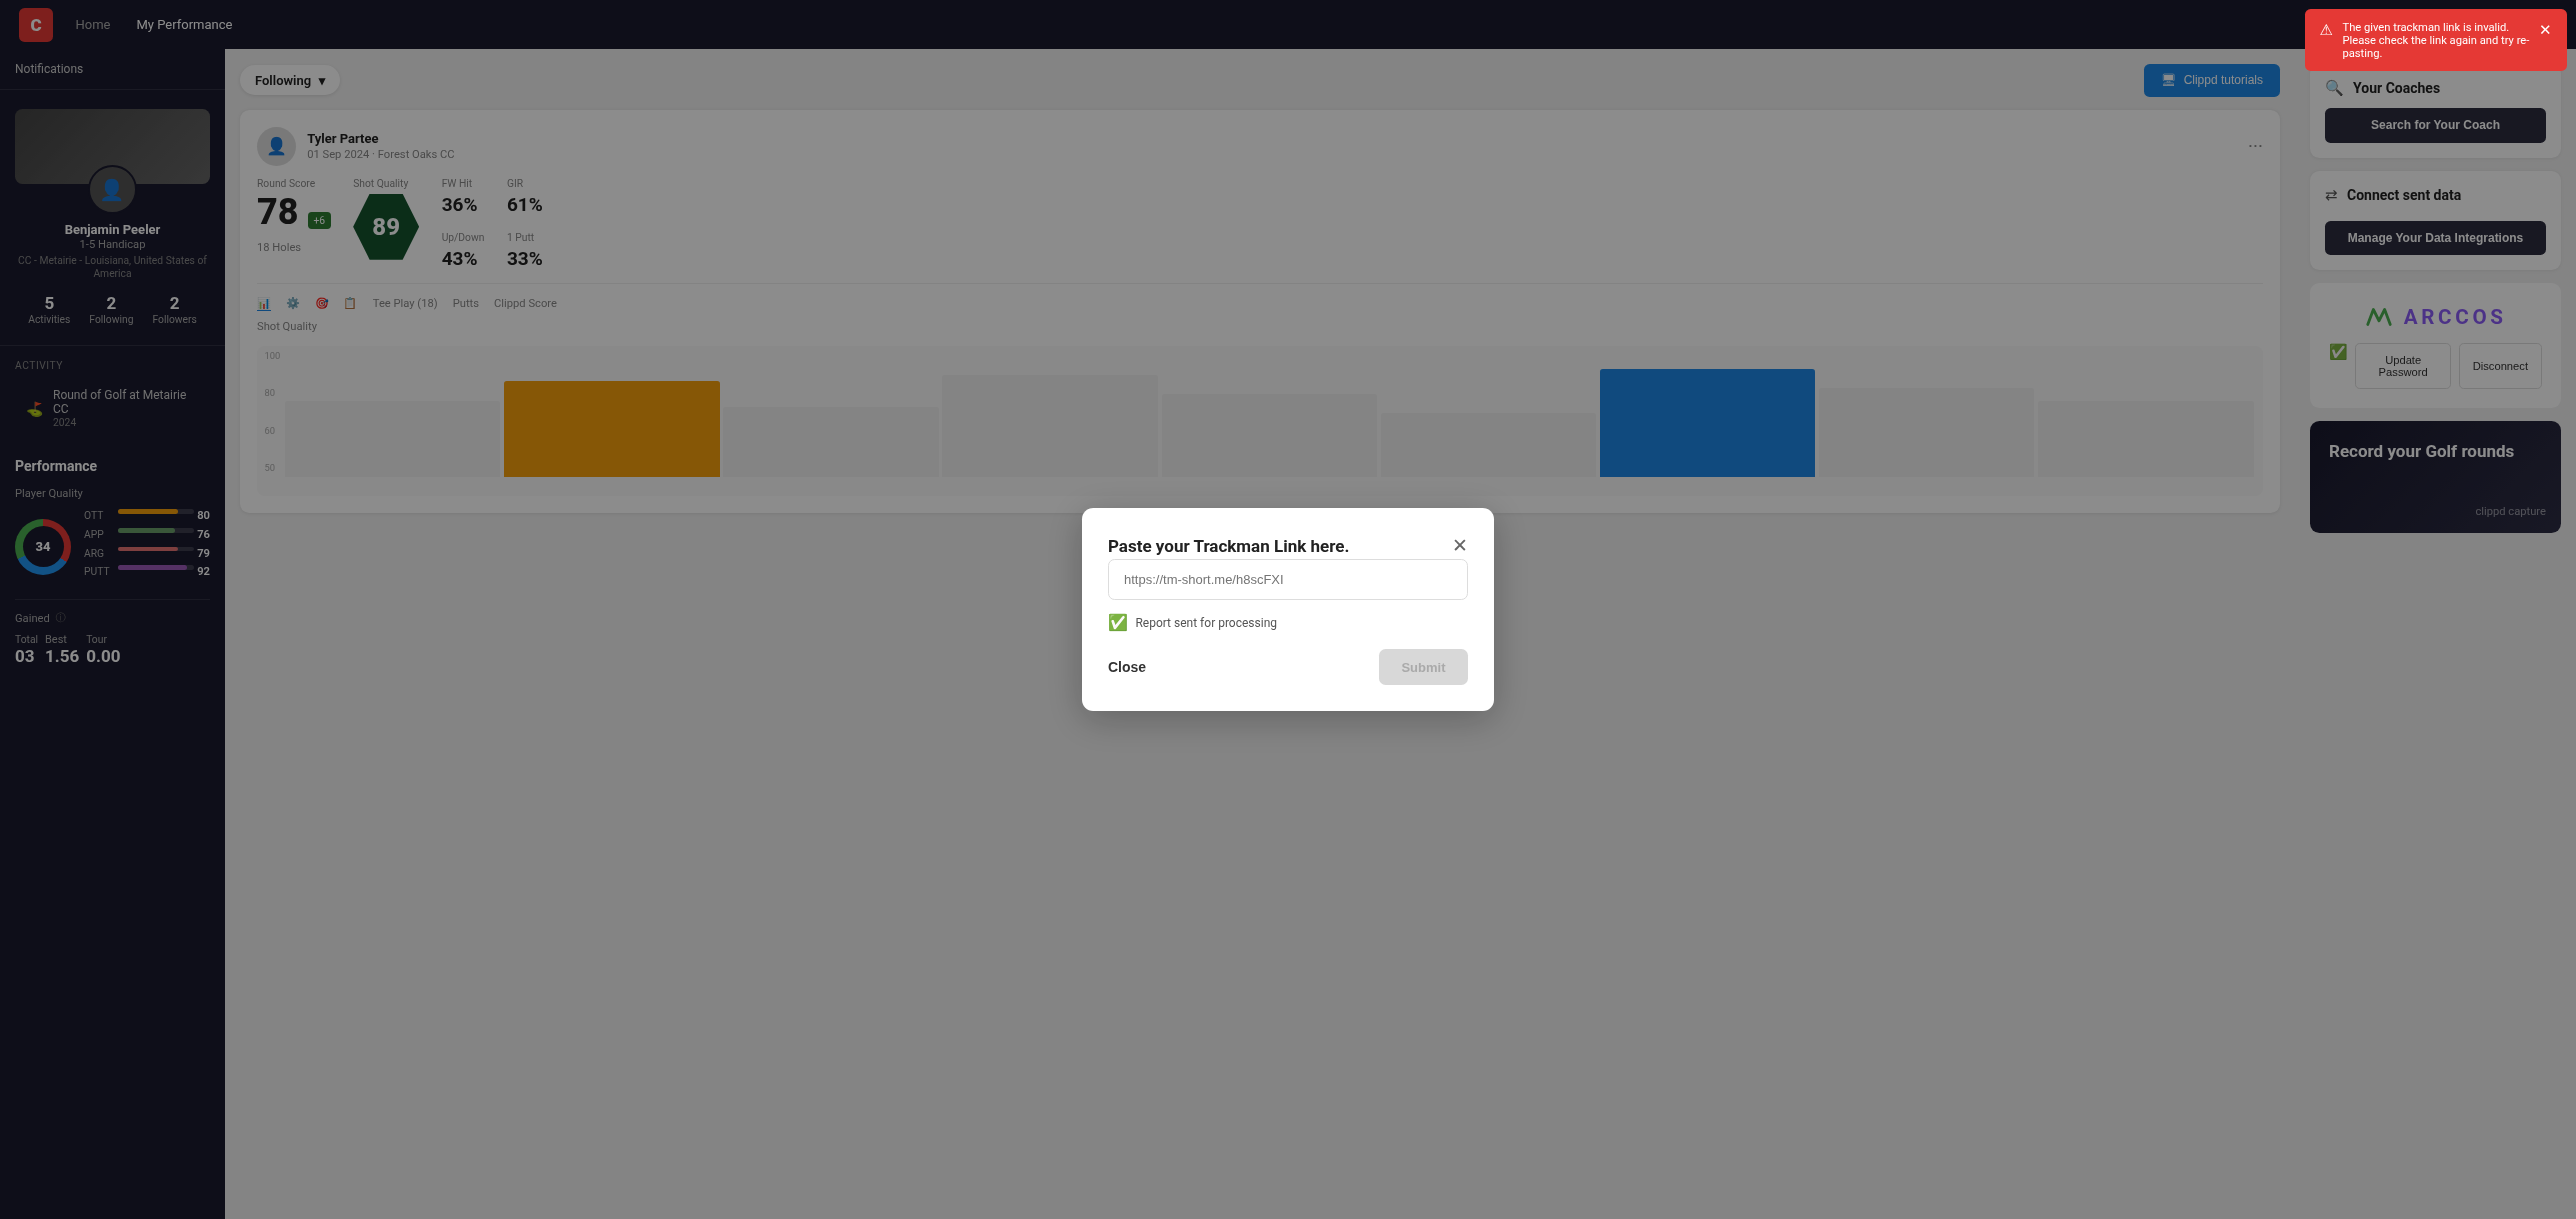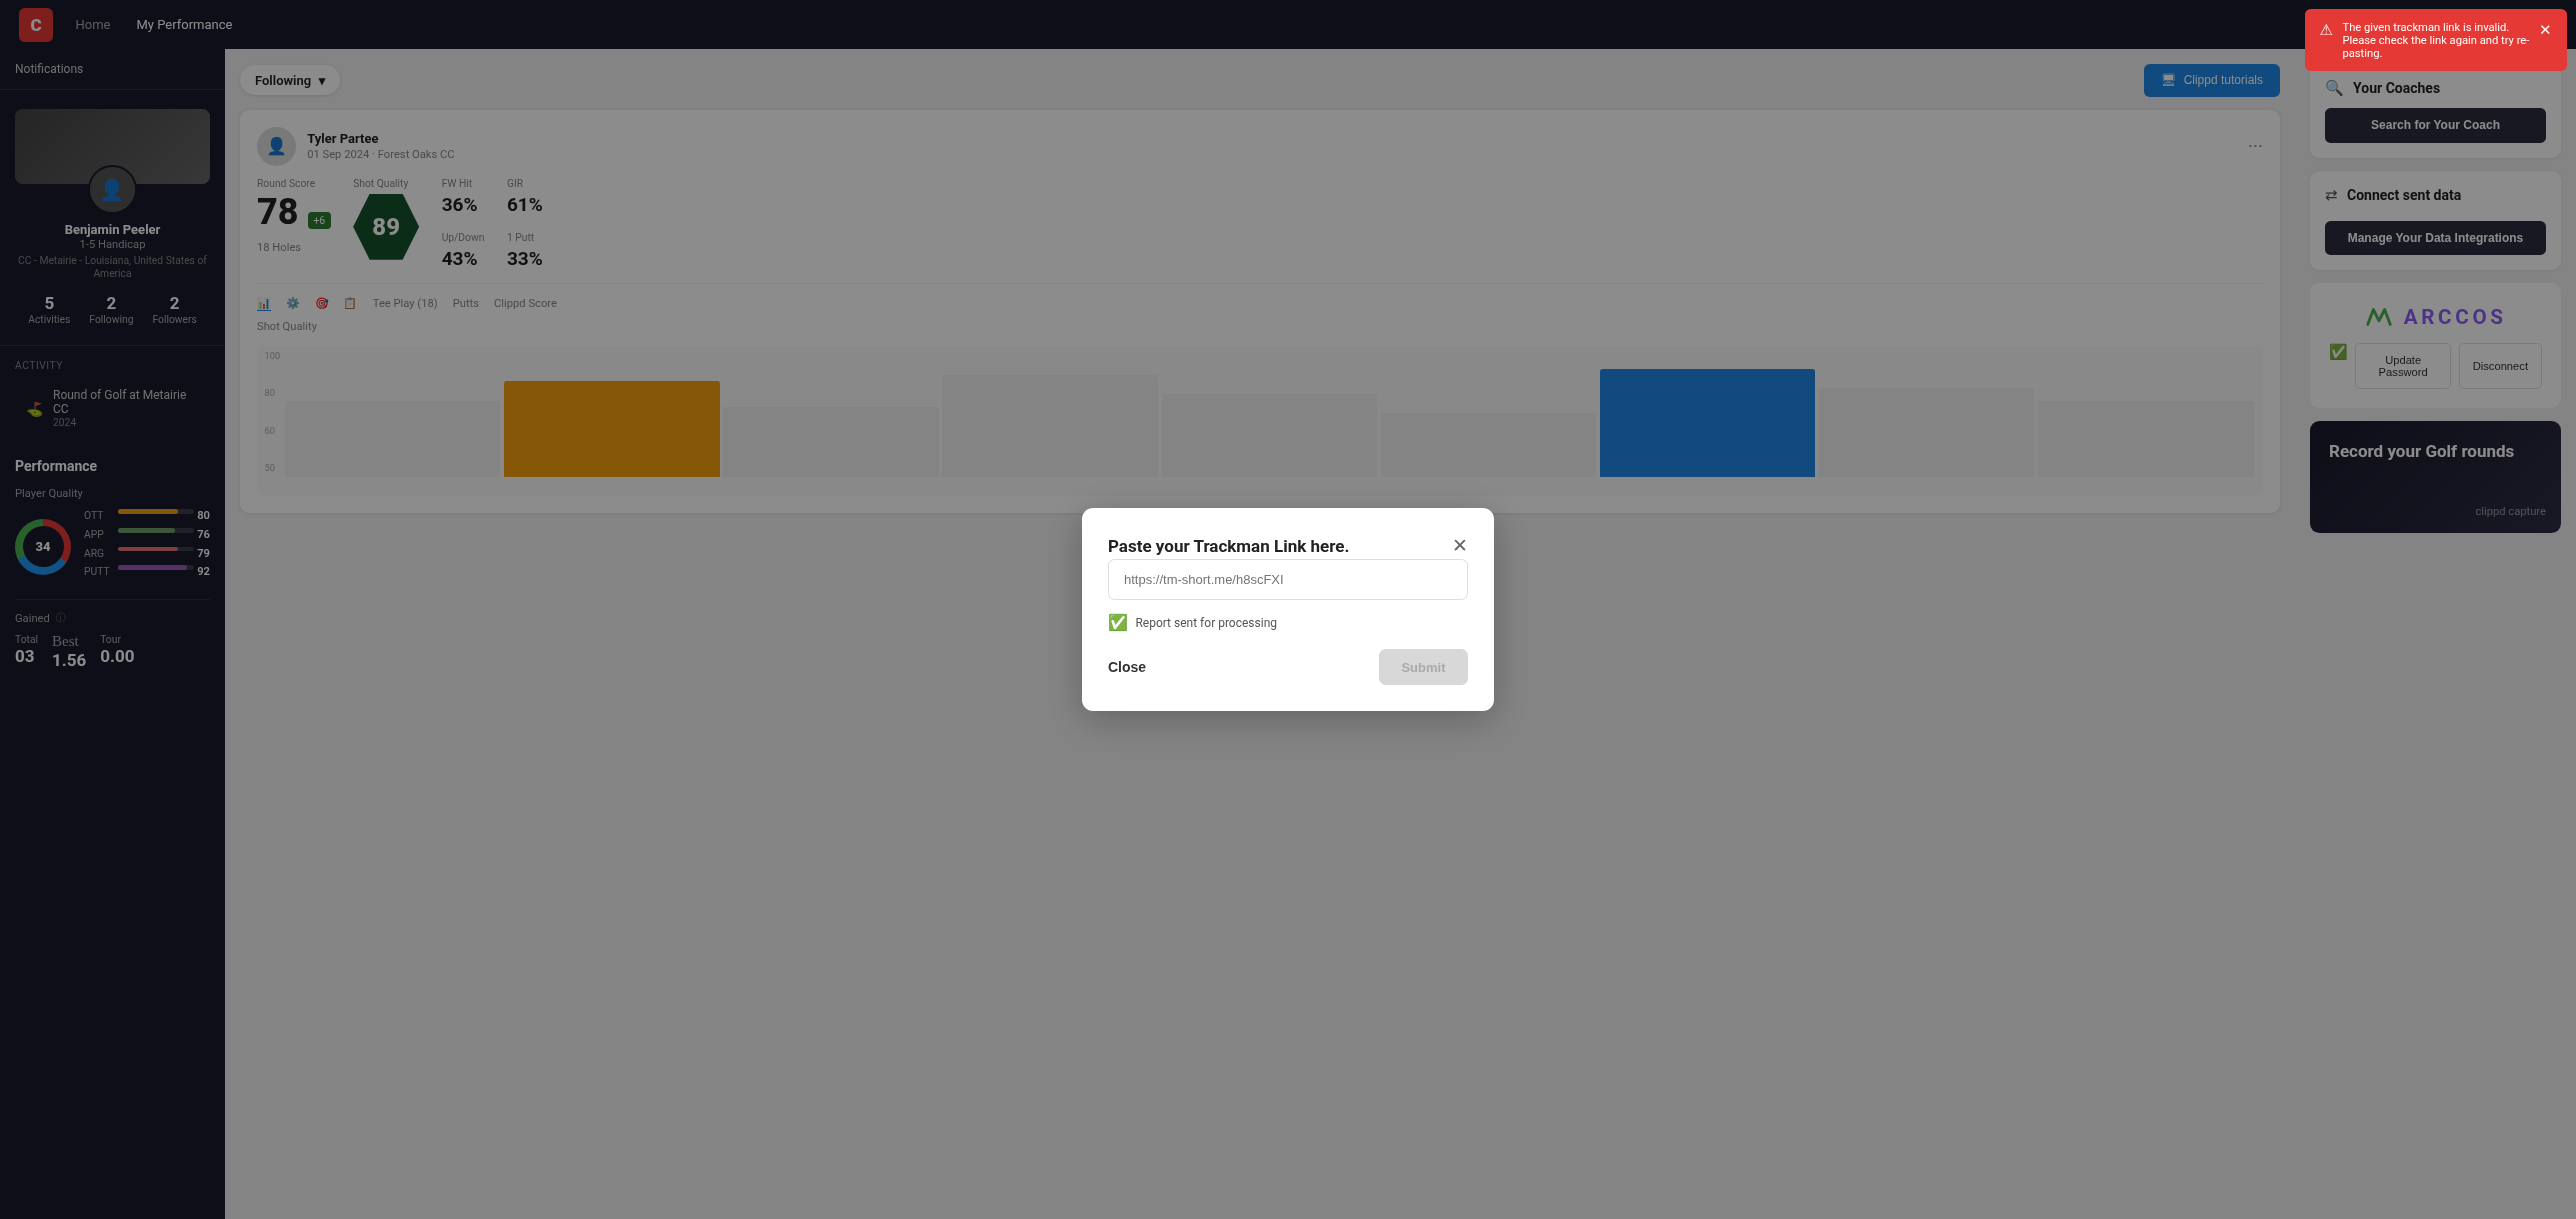--- a/index.html
+++ b/index.html
@@ -328,27 +328,27 @@
             <span class="perf-val">92</span>
           </div>
         </div>
       </div>
 
       <div style="border-top:0.9px solid rgba(255,255,255,0.1);padding-top:11.2px;">
         <div style="font-size:11.2px;color:#aaa;margin-bottom:7.5px;display:flex;align-items:center;gap:5.6px;">
           <span>Gained</span>
           <span style="font-size:10.3px;color:#666;">ⓘ</span>
         </div>
-        <div style="display:flex;gap:14px;">
+        <div style="display:flex;gap:7px;">
           <div>
             <div style="font-size:10.3px;color:#aaa;">Total</div>
             <div style="font-size:17px;font-weight:700;color:white;">03</div>
           </div>
           <div>
-            <div style="font-size:15px;color:#aaa;font-family:Liberation Serif, serif;">Best</div>
+            <div style="font-size:11px;color:#aaa;">Best</div>
             <div style="font-size:17px;font-weight:700;color:white;">1.56</div>
           </div>
           <div>
             <div style="font-size:10.3px;color:#aaa;">Tour</div>
             <div style="font-size:17px;font-weight:700;color:white;">0.00</div>
           </div>
         </div>
       </div>
     </div>
   </div>

